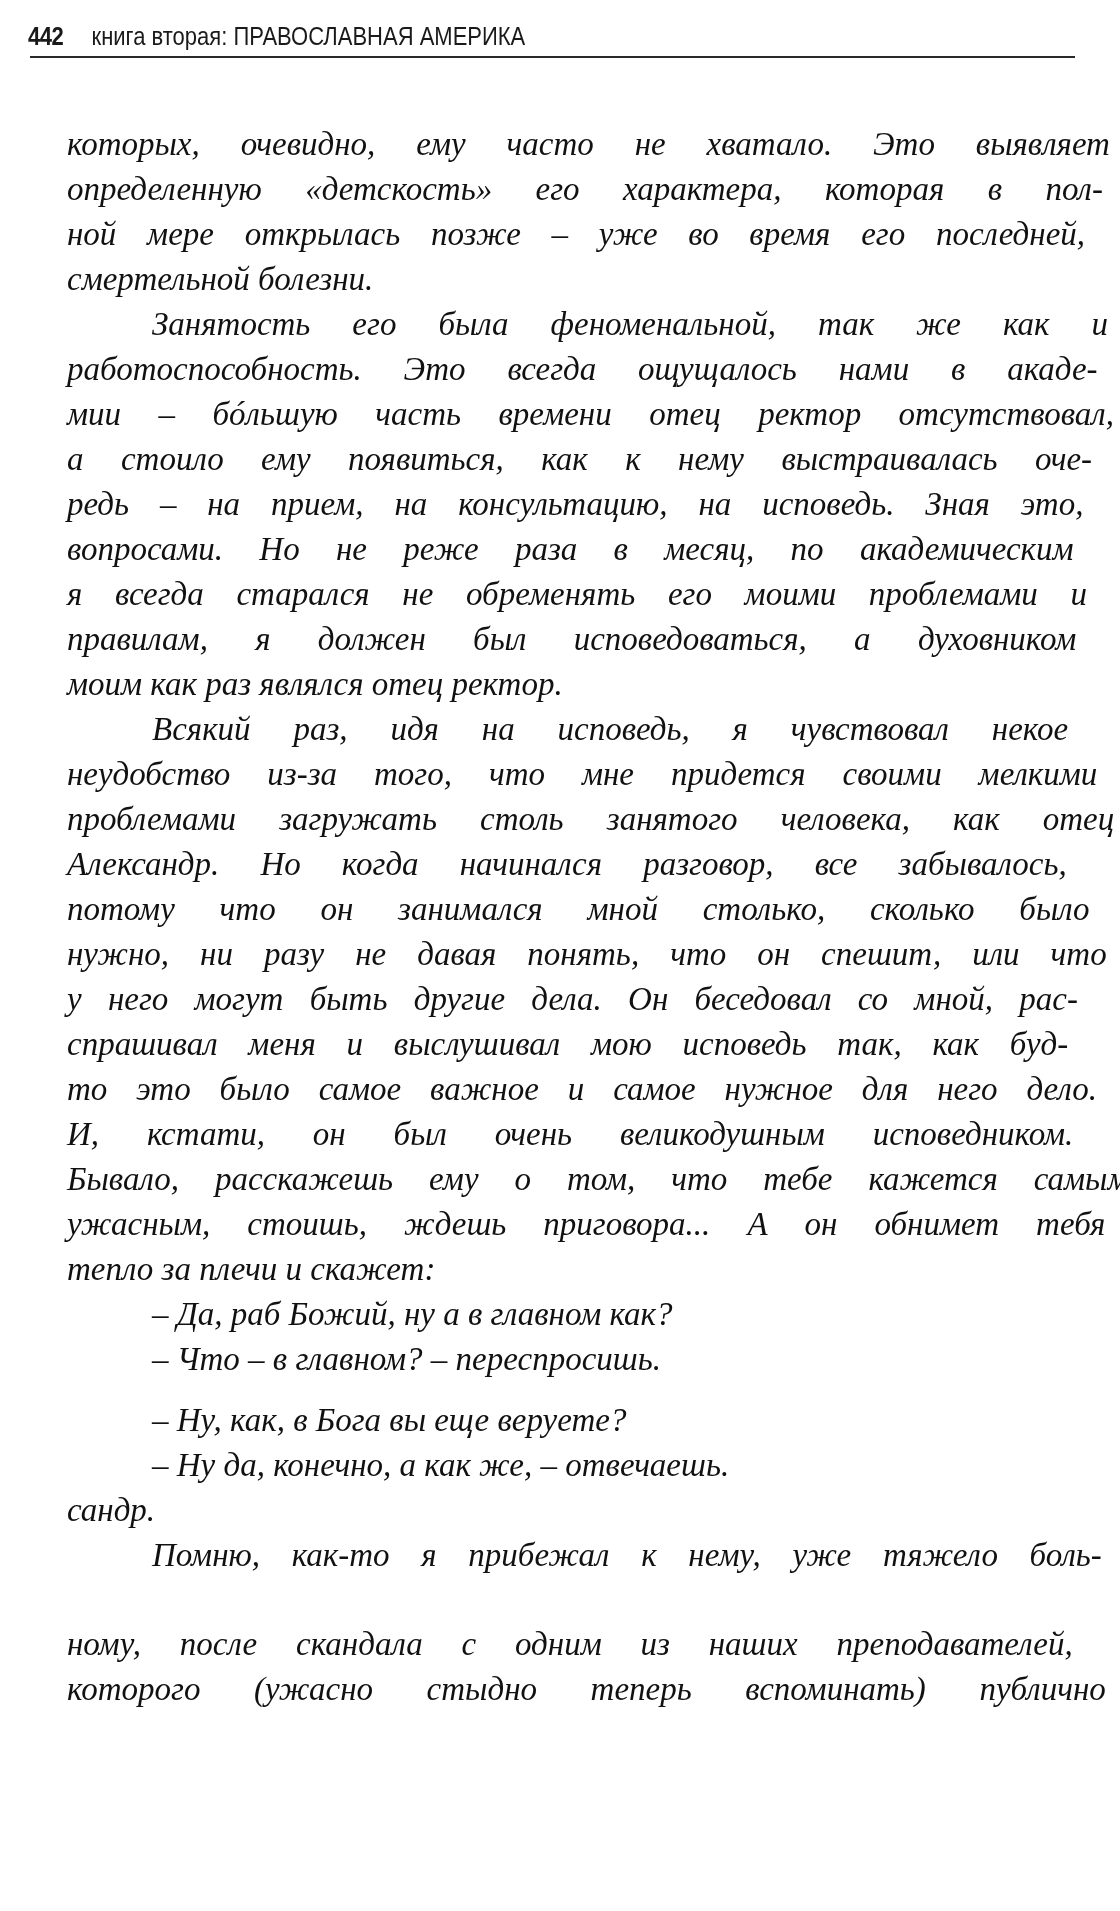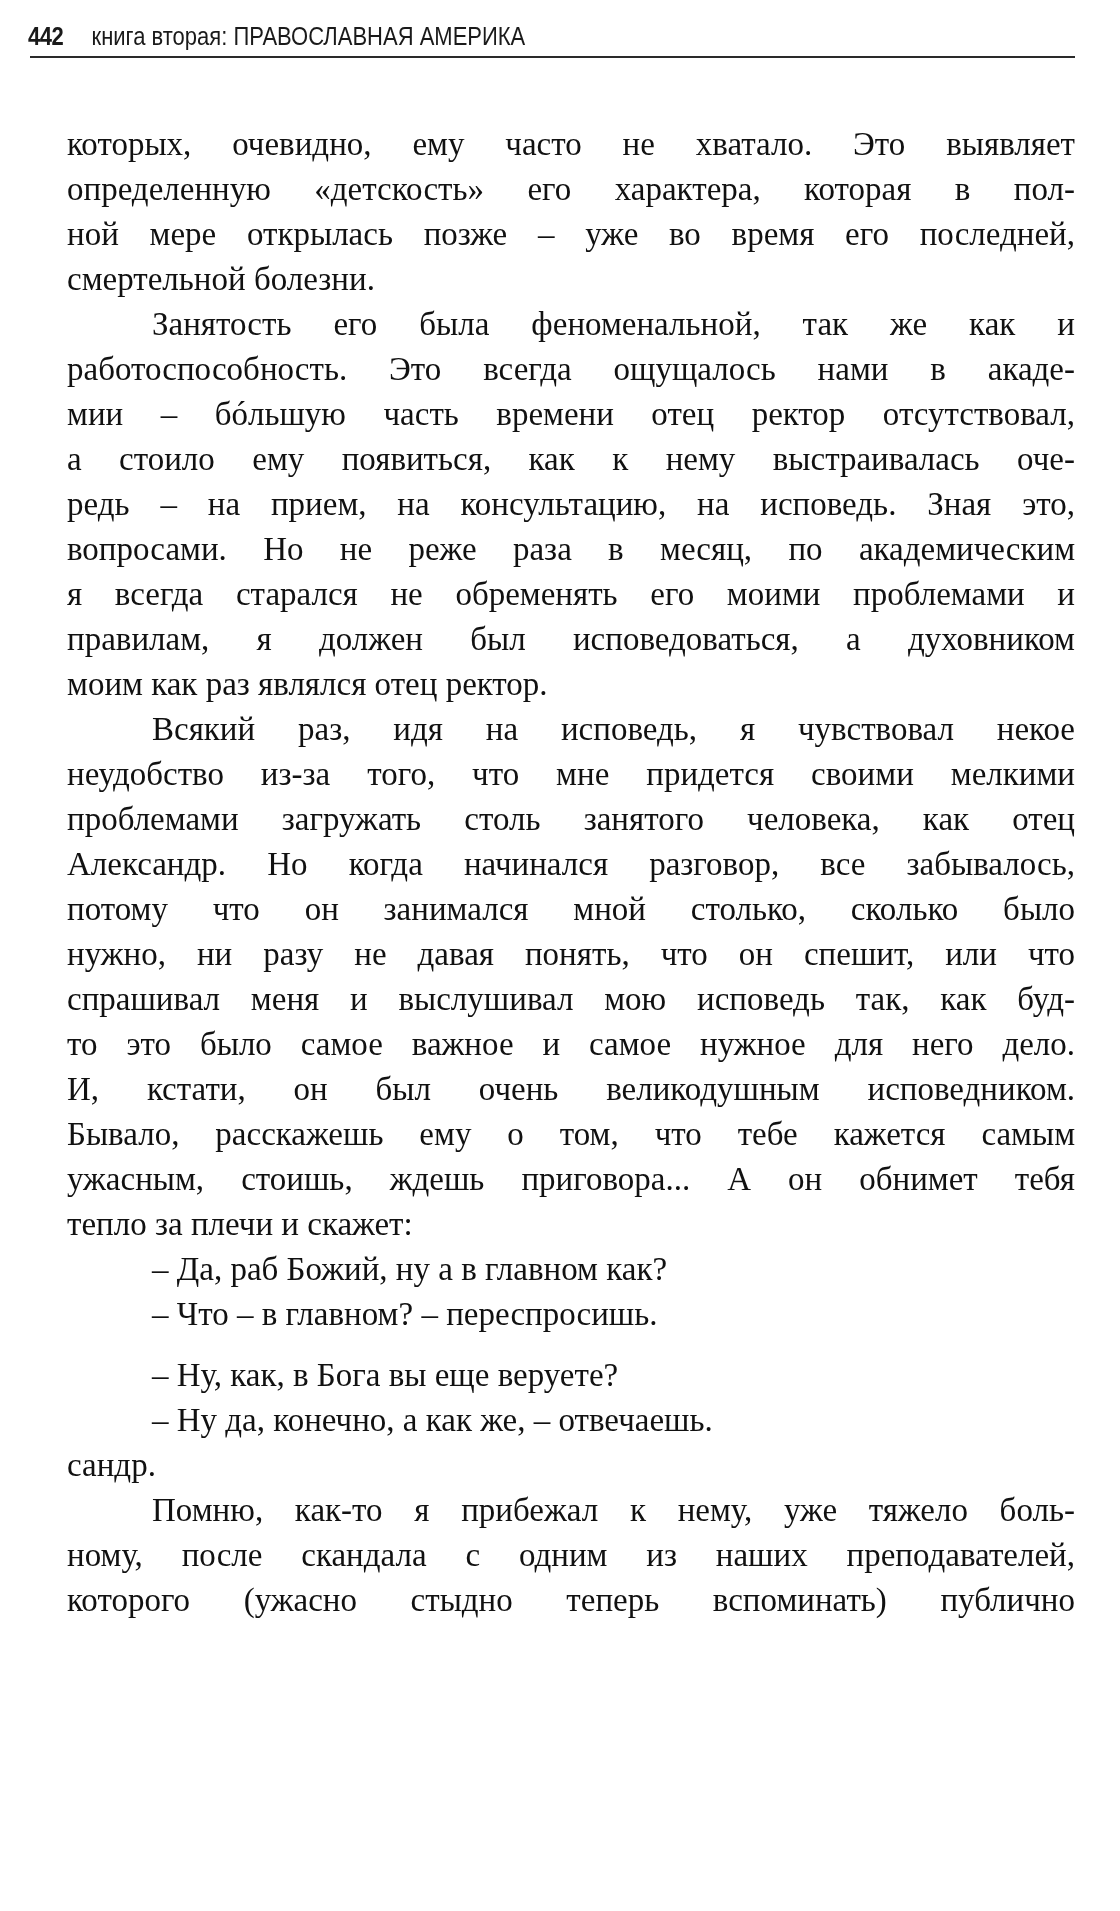--- a/index.html
+++ b/index.html
@@ -50,20 +50,21 @@
       line-height: 45px;
       color: #111111;
     }
     .line {
       display: block;
       height: 45px;
       white-space: nowrap;
       text-align: justify;
       text-align-last: justify;
       overflow: visible;
+      font-style: italic;
     }
     .line.last {
       text-align-last: left;
     }
     .line.indent {
       padding-left: 85px;
     }
     .line.dialog {
       padding-left: 85px;
       text-align-last: left;
@@ -90,27 +91,28 @@
     <span class="line" style="white-space: nowrap; word-break: keep-all; text-align-last: left; text-align: left; word-spacing: 28.08px;">вопросами. Но не реже раза в месяц, по академическим</span>
     <span class="line" style="white-space: nowrap; word-break: keep-all; text-align-last: left; text-align: left; word-spacing: 24.41px;">я всегда старался не обременять его моими проблемами и</span>
     <span class="line" style="white-space: nowrap; word-break: keep-all; text-align-last: left; text-align: left; word-spacing: 39.01px;">правилам, я должен был исповедоваться, а духовником</span>
     <span class="line last" style="text-align: left;">моим как раз являлся отец ректор.</span>
     <span class="line indent" style="white-space: nowrap; word-break: keep-all; text-align-last: left; text-align: left; word-spacing: 34.6px;">Всякий раз, идя на исповедь, я чувствовал некое</span>
     <span class="line" style="white-space: nowrap; word-break: keep-all; text-align-last: left; text-align: left; word-spacing: 28.7px;">неудобство из-за того, что мне придется своими мелкими</span>
     <span class="line" style="white-space: nowrap; word-break: keep-all; text-align-last: left; text-align: left; word-spacing: 34.9px;">проблемами загружать столь занятого человека, как отец</span>
     <span class="line" style="white-space: nowrap; word-break: keep-all; text-align-last: left; text-align: left; word-spacing: 32.87px;">Александр. Но когда начинался разговор, все забывалось,</span>
     <span class="line" style="white-space: nowrap; word-break: keep-all; text-align-last: left; text-align: left; word-spacing: 36.54px;">потому что он занимался мной столько, сколько было</span>
     <span class="line" style="white-space: nowrap; word-break: keep-all; text-align-last: left; text-align: left; word-spacing: 22.75px;">нужно, ни разу не давая понять, что он спешит, или что</span>
+    <span class="line" style="white-space: nowrap; word-break: keep-all; text-align-last: left; text-align: left; word-spacing: 17.99px;">у него могут быть другие дела. Он беседовал со мной, рас-</span>
     <span class="line" style="white-space: nowrap; word-break: keep-all; text-align-last: left; text-align: left; word-spacing: 22.53px;">спрашивал меня и выслушивал мою исповедь так, как буд-</span>
     <span class="line" style="white-space: nowrap; word-break: keep-all; text-align-last: left; text-align: left; word-spacing: 20.64px;">то это было самое важное и самое нужное для него дело.</span>
     <span class="line" style="white-space: nowrap; word-break: keep-all; text-align-last: left; text-align: left; word-spacing: 39.57px;">И, кстати, он был очень великодушным исповедником.</span>
     <span class="line" style="white-space: nowrap; word-break: keep-all; text-align-last: left; text-align: left; word-spacing: 27.67px;">Бывало, расскажешь ему о том, что тебе кажется самым</span>
     <span class="line" style="white-space: nowrap; word-break: keep-all; text-align-last: left; text-align: left; word-spacing: 28.77px;">ужасным, стоишь, ждешь приговора... А он обнимет тебя</span>
     <span class="line last" style="text-align: left;">тепло за плечи и скажет:</span>
     <span class="line dialog" style="text-align: left;">– Да, раб Божий, ну а в главном как?</span>
     <span class="line dialog" style="text-align: left;">– Что – в главном? – переспросишь.</span>
     <span class="line dialog" style="text-align: left; margin-top: 16px;">– Ну, как, в Бога вы еще веруете?</span>
     <span class="line dialog" style="text-align: left;">– Ну да, конечно, а как же, – отвечаешь.</span>
     <span class="line last" style="text-align: left;">сандр.</span>
     <span class="line indent" style="white-space: nowrap; word-break: keep-all; text-align-last: left; text-align: left; word-spacing: 23.46px;">Помню, как-то я прибежал к нему, уже тяжело боль-</span>
-    <span class="line" style="white-space: nowrap; word-break: keep-all; text-align-last: left; text-align: center; word-spacing: 30.58px;">ному, после скандала с одним из наших преподавателей,</span>
+    <span class="line" style="white-space: nowrap; word-break: keep-all; text-align-last: left; text-align: center; word-spacing: 30.58px; margin-top: 44px;">ному, после скандала с одним из наших преподавателей,</span>
     <span class="line" style="white-space: nowrap; word-break: keep-all; text-align-last: left; text-align: right; word-spacing: 45.32px;">которого (ужасно стыдно теперь вспоминать) публично</span>
   </div>
 
 </body></html>

